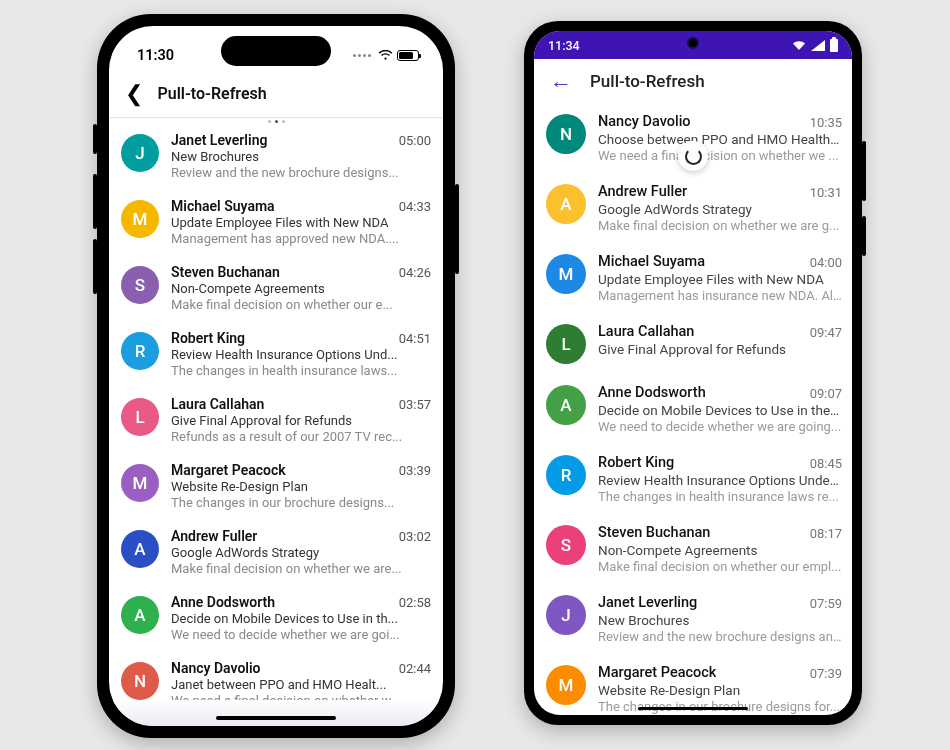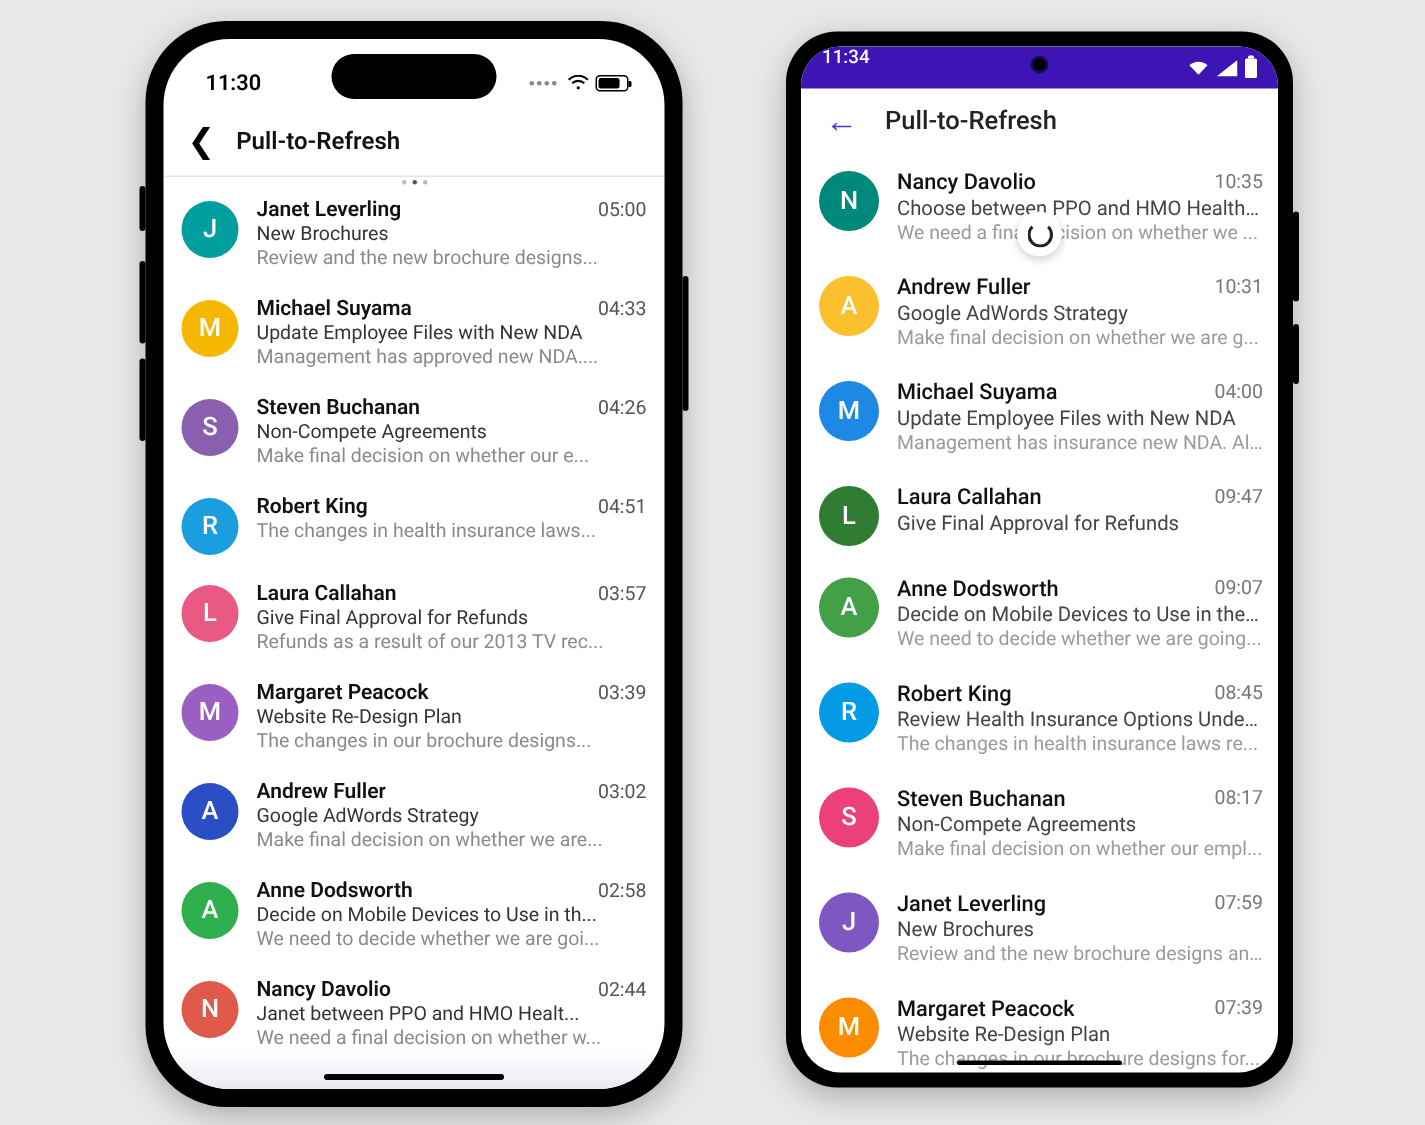--- a/index.html
+++ b/index.html
@@ -68,21 +68,21 @@
     border-bottom: none;
   }
   .iphone .row { padding:9px 12px 9px 12px; }
   .avatar {
     width:38px; height:38px; border-radius:50%; flex:0 0 38px;
     color:#fff; display:flex; align-items:center; justify-content:center;
     font-size:17px; font-weight:500; margin-right:12px; margin-top:2px;
   }
   .android .avatar { width:40px; height:40px; flex:0 0 40px; margin-top:1px; }
   .row-body { flex:1; min-width:0; }
-  .row-top { display:flex; justify-content:space-between; align-items:center; gap:8px; }
+  .row-top { display:flex; justify-content:space-between; align-items:flex-end; gap:8px; }
   .sender { font-size:14px; font-weight:600; color:#111; white-space:nowrap; overflow:hidden; text-overflow:ellipsis; }
   .android .sender { font-weight:500; font-size:14.5px; }
   .time { font-size:13px; color:#555; flex-shrink:0; }
   .android .time { color:#777; }
   .subject { font-size:13px; color:#333; margin-top:1px; white-space:nowrap; overflow:hidden; text-overflow:ellipsis; }
   .android .subject { color:#444; font-size:13.5px; margin-top:1px; }
   .preview { font-size:13px; color:#8a8a8a; margin-top:1px; white-space:nowrap; overflow:hidden; text-overflow:ellipsis; }
   .android .preview { color:#9a9a9a; font-size:13px; }
 
   .iphone .footer-fade { height:26px; background:linear-gradient(#fff,#ece8f2); }
@@ -103,21 +103,21 @@
   }
   .android-phone .side-btn { position:absolute; background:#000; border-radius:3px; }
   .android-phone .side-btn.a1 { right:-4px; top:120px; width:4px; height:60px; }
   .android-phone .side-btn.a2 { right:-4px; top:195px; width:4px; height:40px; }
   .android-phone .screen {
     width:100%; height:100%; background:#fff; border-radius:26px; overflow:hidden;
     position:relative; display:flex; flex-direction:column;
   }
   .android .status-bar-a {
     height:28px; background:#3f14b5; color:#fff;
-    display:flex; justify-content:space-between;
+    display:flex; align-items:center; justify-content:space-between;
     padding:0 14px; font-size:12.5px; font-weight:500;
     position:relative;
   }
   .camera-hole { position:absolute; top:6px; left:50%; transform:translateX(-50%); width:12px; height:12px; background:#000; border-radius:50%; border:2px solid #1a0a50; }
   .a-status-right { display:flex; gap:5px; align-items:center; }
   .a-wifi, .a-signal { width:14px; height:11px; }
   .a-batt { width:8px; height:13px; background:#fff; border-radius:1px; position:relative; }
   .a-batt::before { content:""; position:absolute; top:-2px; left:2px; width:4px; height:2px; background:#fff; border-radius:1px 1px 0 0; }
 
   .android .spinner-wrap { position:absolute; top:110px; left:50%; transform:translateX(-50%); z-index:5; }
@@ -214,32 +214,33 @@
               <div class="preview">Make final decision on whether our e...</div>
             </div>
           </div>
           <div class="row">
             <div class="avatar c-blue">R</div>
             <div class="row-body">
               <div class="row-top">
                 <div class="sender">Robert King</div>
                 <div class="time">04:51</div>
               </div>
+              <div class="subject">Review Health Insurance Options Und...</div>
               <div class="preview">The changes in health insurance laws...</div>
             </div>
           </div>
           <div class="row">
             <div class="avatar c-pink">L</div>
             <div class="row-body">
               <div class="row-top">
                 <div class="sender">Laura Callahan</div>
                 <div class="time">03:57</div>
               </div>
               <div class="subject">Give Final Approval for Refunds</div>
-              <div class="preview">Refunds as a result of our 2013 TV rec...</div>
+              <div class="preview">Refunds as a result of our 2007 TV rec...</div>
             </div>
           </div>
           <div class="row">
             <div class="avatar c-violet">M</div>
             <div class="row-body">
               <div class="row-top">
                 <div class="sender">Margaret Peacock</div>
                 <div class="time">03:39</div>
               </div>
               <div class="subject">Website Re-Design Plan</div>

